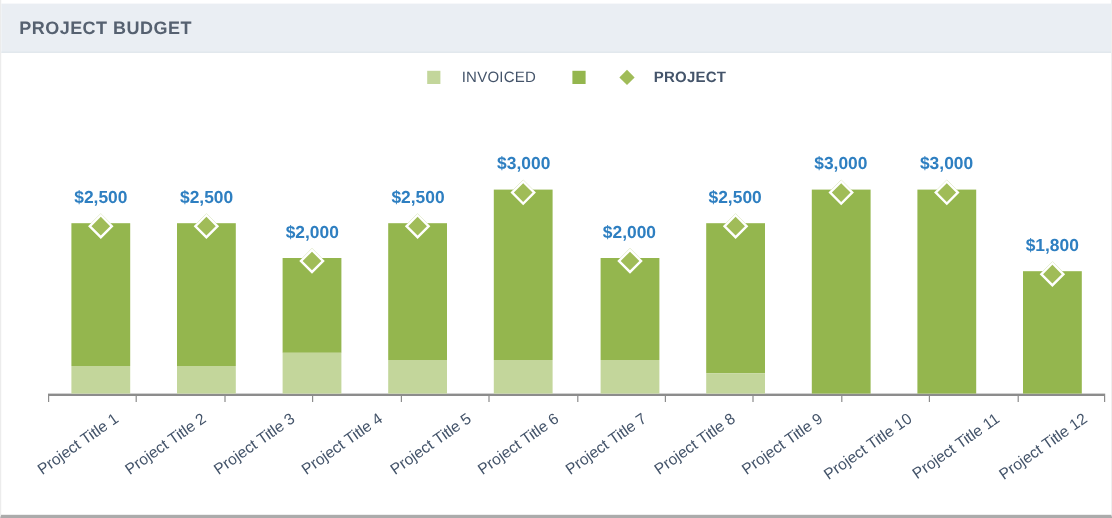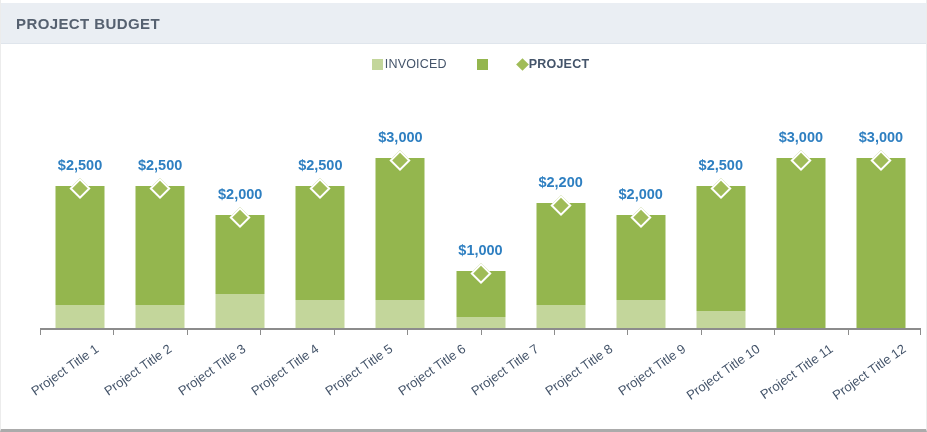--- a/index.html
+++ b/index.html
@@ -18,21 +18,21 @@
     display:flex; align-items:center; padding-left:15px;
   }
   .header-title {
     font-size:15px; font-weight:bold; color:#566170; letter-spacing:0.4px;text-align:center;
   }
 
   .legend {
     position:absolute; top:53px; left:39px; width:881px; height:22px;
     display:flex; justify-content:center; align-items:center; gap:30px;
   }
-  .legend-item { display:flex; align-items:center; gap:2px; color:#44546a; font-size:12.5px; letter-spacing:0.2px; }
+  .legend-item { display:flex; align-items:center; gap:18px; color:#44546a; font-size:12.5px; letter-spacing:0.2px; }
   .legend-item.bold { font-weight:bold; }
   .swatch-sq { width:11px; height:11px; display:inline-block; }
   .swatch-diamond { width:9px; height:9px; display:inline-block; transform:rotate(45deg); }
 
   .plot {
     position:absolute; left:39px; top:74px; width:881px; height:256px;
     border-bottom:2px solid #8c8c8c;
     display:flex; align-items:flex-end;
   }
   .cell { position:relative; flex:1 1 0; height:100%; }
@@ -125,36 +125,20 @@
       <div class="cell">
         <div class="bar">
           <div class="seg" style="height: 141.667px; background: rgb(148, 182, 78);"></div>
           <div class="seg" style="height: 28.3333px; background: rgb(195, 214, 155);"></div>
         </div>
         <div class="diamond" style="background: rgb(160, 188, 88); bottom: 160px;"></div>
         <div class="value-label" style="color: rgb(46, 127, 193); bottom: 183px;">$3,000</div>
       </div>
       <div class="cell">
         <div class="bar">
-          <div class="seg" style="height: 45.3333px; background: rgb(148, 182, 78);"></div>
-          <div class="seg" style="height: 11.3333px; background: rgb(195, 214, 155);"></div>
-        </div>
-        <div class="diamond" style="background: rgb(160, 188, 88); bottom: 46.6667px;"></div>
-        <div class="value-label" style="color: rgb(46, 127, 193); bottom: 69.6667px;">$1,000</div>
-      </div>
-      <div class="cell">
-        <div class="bar">
-          <div class="seg" style="height: 102px; background: rgb(148, 182, 78);"></div>
-          <div class="seg" style="height: 22.6667px; background: rgb(195, 214, 155);"></div>
-        </div>
-        <div class="diamond" style="background: rgb(160, 188, 88); bottom: 114.667px;"></div>
-        <div class="value-label" style="color: rgb(46, 127, 193); bottom: 137.667px;">$2,200</div>
-      </div>
-      <div class="cell">
-        <div class="bar">
           <div class="seg" style="height: 85px; background: rgb(148, 182, 78);"></div>
           <div class="seg" style="height: 28.3333px; background: rgb(195, 214, 155);"></div>
         </div>
         <div class="diamond" style="background: rgb(160, 188, 88); bottom: 103.333px;"></div>
         <div class="value-label" style="color: rgb(46, 127, 193); bottom: 126.333px;">$2,000</div>
       </div>
       <div class="cell">
         <div class="bar">
           <div class="seg" style="height: 124.667px; background: rgb(148, 182, 78);"></div>
           <div class="seg" style="height: 17px; background: rgb(195, 214, 155);"></div>
@@ -170,20 +154,28 @@
         <div class="diamond" style="background: rgb(160, 188, 88); bottom: 160px;"></div>
         <div class="value-label" style="color: rgb(46, 127, 193); bottom: 183px;">$3,000</div>
       </div>
       <div class="cell">
         <div class="bar">
           <div class="seg" style="height: 170px; background: rgb(148, 182, 78);"></div>
           <div class="seg" style="height: 0px; background: rgb(195, 214, 155);"></div>
         </div>
         <div class="diamond" style="background: rgb(160, 188, 88); bottom: 160px;"></div>
         <div class="value-label" style="color: rgb(46, 127, 193); bottom: 183px;">$3,000</div>
+      </div>
+      <div class="cell">
+        <div class="bar">
+          <div class="seg" style="height: 102px; background: rgb(148, 182, 78);"></div>
+          <div class="seg" style="height: 0px; background: rgb(195, 214, 155);"></div>
+        </div>
+        <div class="diamond" style="background: rgb(160, 188, 88); bottom: 92px;"></div>
+        <div class="value-label" style="color: rgb(46, 127, 193); bottom: 115px;">$1,800</div>
       </div>
       <div class="tick" style="left: calc(0% + 0px);"></div>
       <div class="tick" style="left: calc(8.33333% + 0px);"></div>
       <div class="tick" style="left: calc(16.6667% + 0px);"></div>
       <div class="tick" style="left: calc(25% + 0px);"></div>
       <div class="tick" style="left: calc(33.3333% + 0px);"></div>
       <div class="tick" style="left: calc(41.6667% + 0px);"></div>
       <div class="tick" style="left: calc(50% + 0px);"></div>
       <div class="tick" style="left: calc(58.3333% + 0px);"></div>
       <div class="tick" style="left: calc(66.6667% + 0px);"></div>

